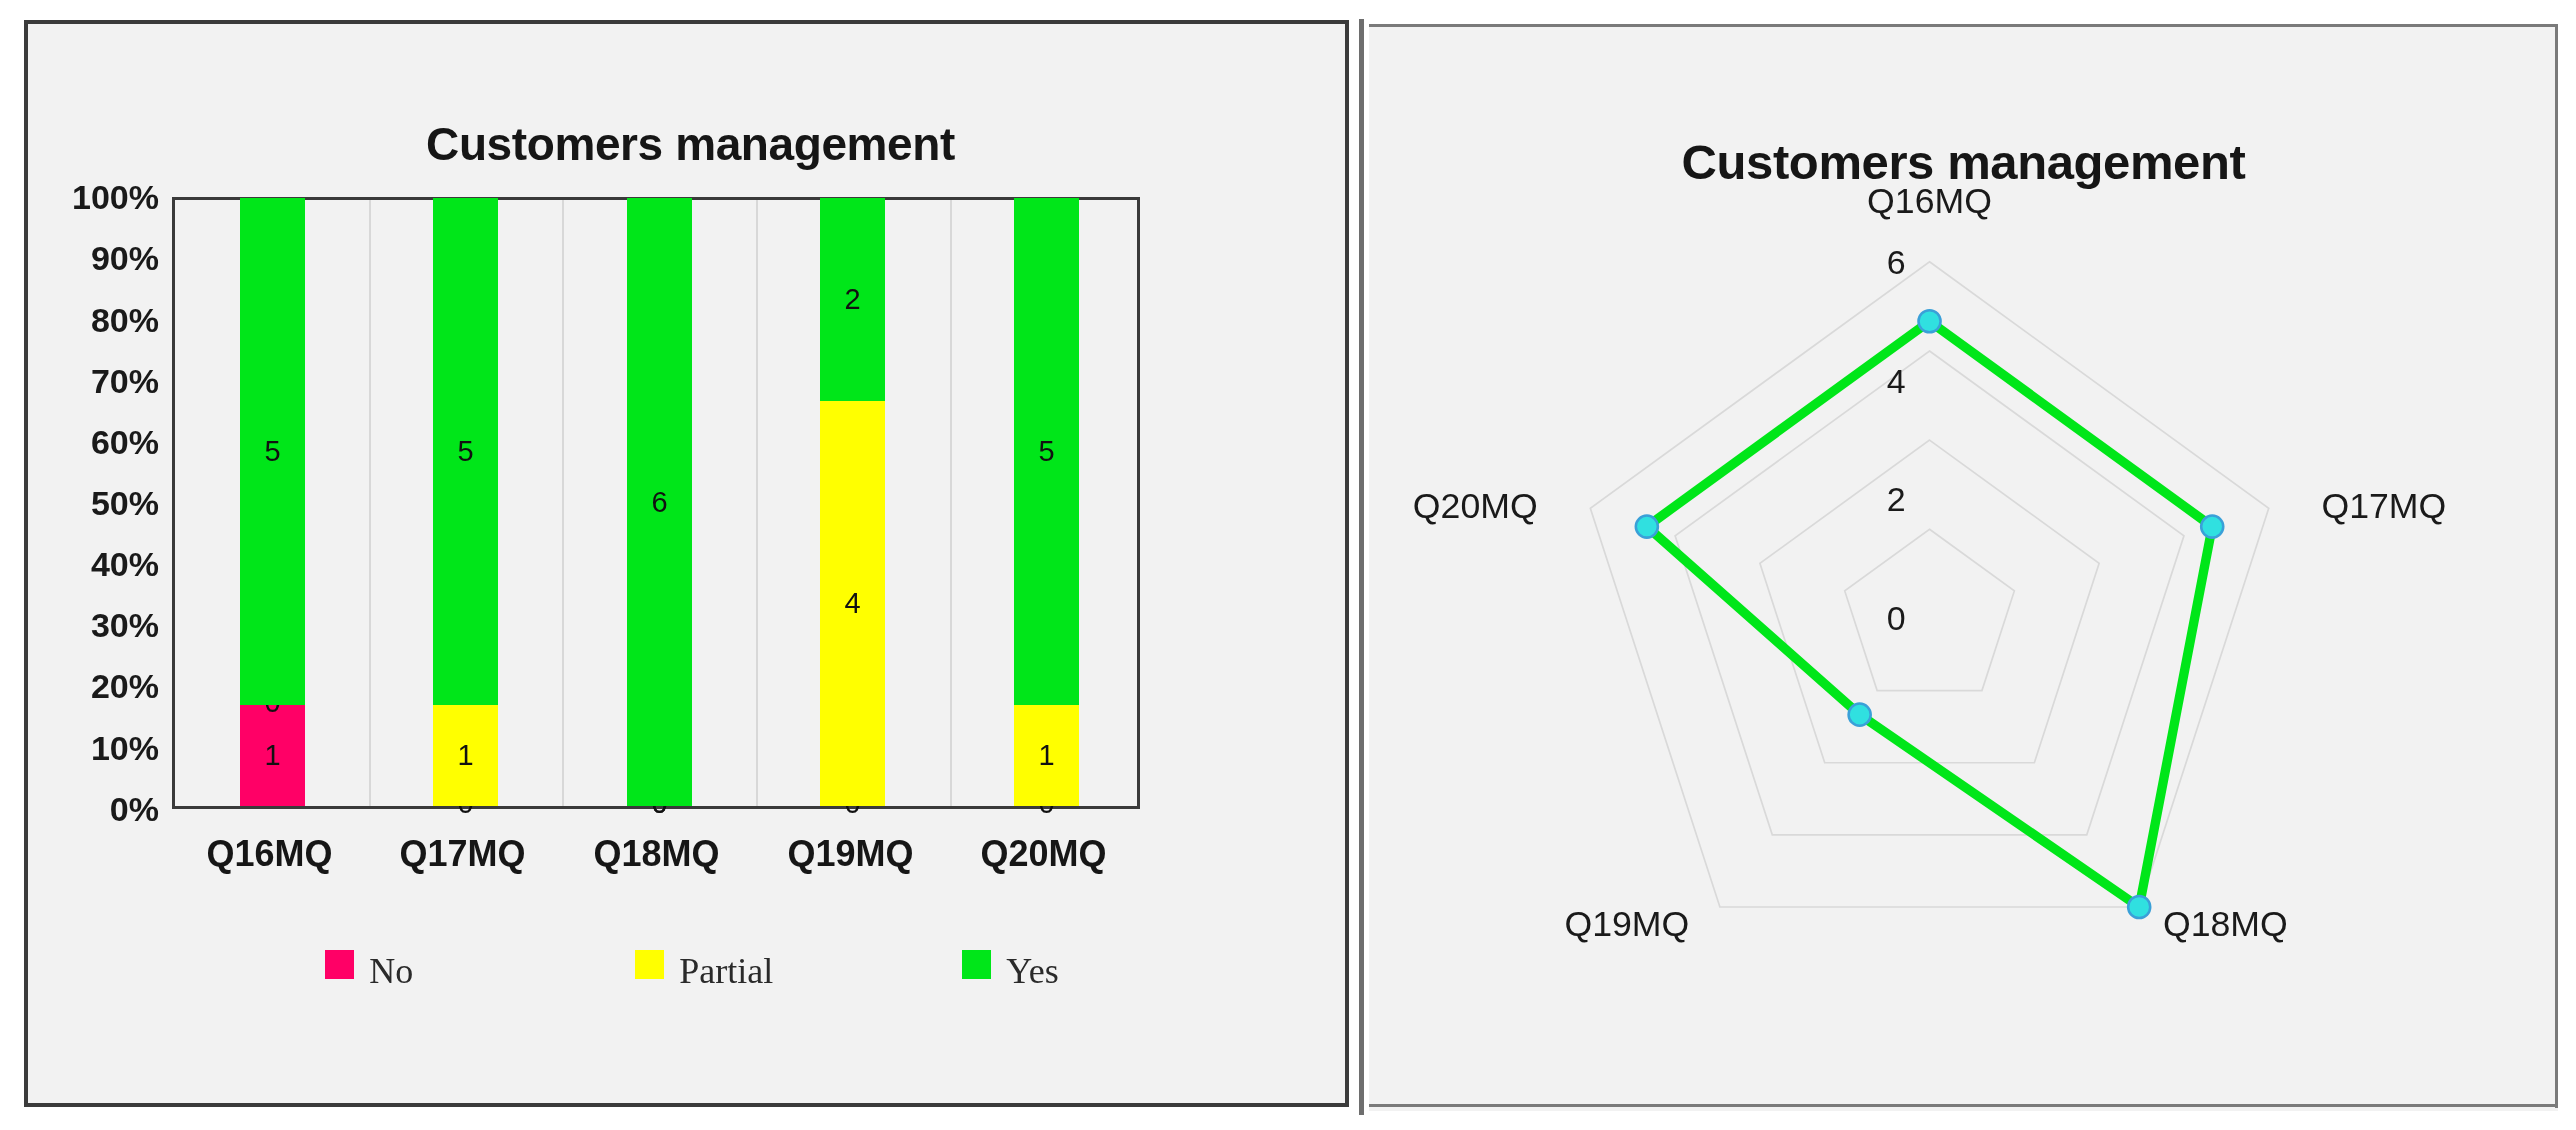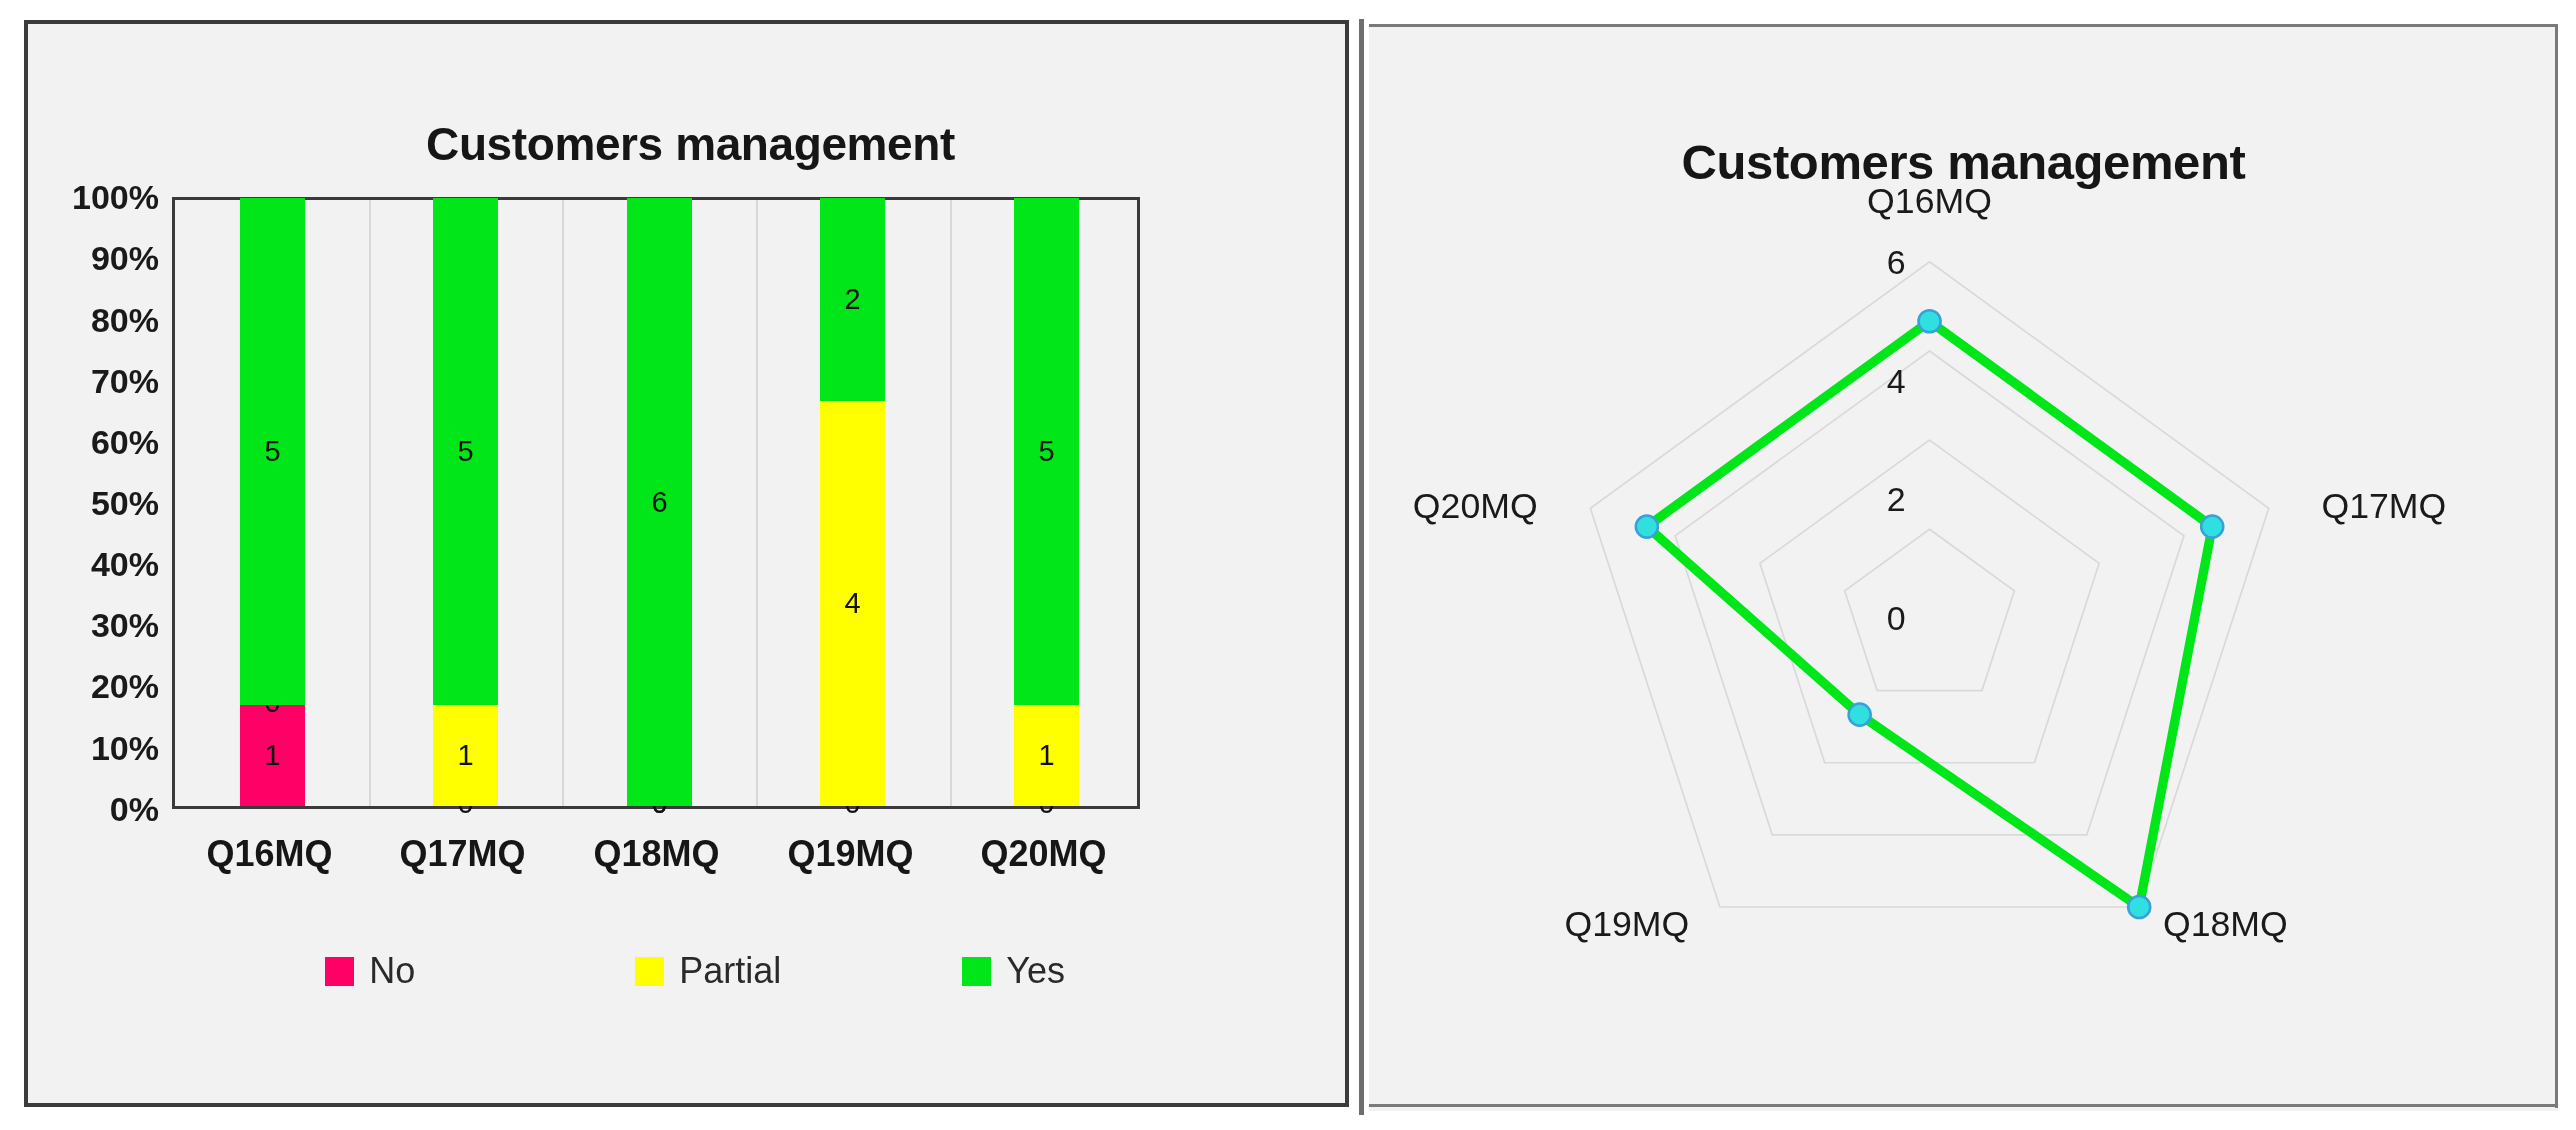--- a/index.html
+++ b/index.html
@@ -31,21 +31,21 @@
   .seg{position:absolute;left:0;width:100%;display:flex;align-items:center;justify-content:center;}
   .seg span{font-size:29px;color:#111;line-height:1;}
   .seg.zero{height:0;overflow:visible;}
   .seg.zero span{position:absolute;top:-17px;left:50%;transform:translateX(-50%);}
 
   .xlabel{position:absolute;top:798px;width:255px;text-align:center;
           font-size:36px;font-weight:bold;color:#161616;}
 
   #bar-legend{position:absolute;left:144px;top:947px;width:985px;
               display:flex;align-items:center;}
-  .leg{display:flex;align-items:center;}
+  .leg{display:flex;align-items:flex-start;font-family:Liberation Serif, serif;}
   .leg-swatch{width:29px;height:29px;display:inline-block;}
   .leg-label{font-size:36px;color:#2a2a2a;margin-left:15.3px;}
 
   
   #radar-svg{position:absolute;left:0;top:0;width:1189px;height:1087px;}
   .radar-axis-tick{font-size:40px;fill:#1a1a1a;font-family:"Liberation Sans",sans-serif;}
   .radar-cat{font-size:42px;fill:#1a1a1a;font-family:"Liberation Sans",sans-serif;}
 </style>
 </head>
 <body>

